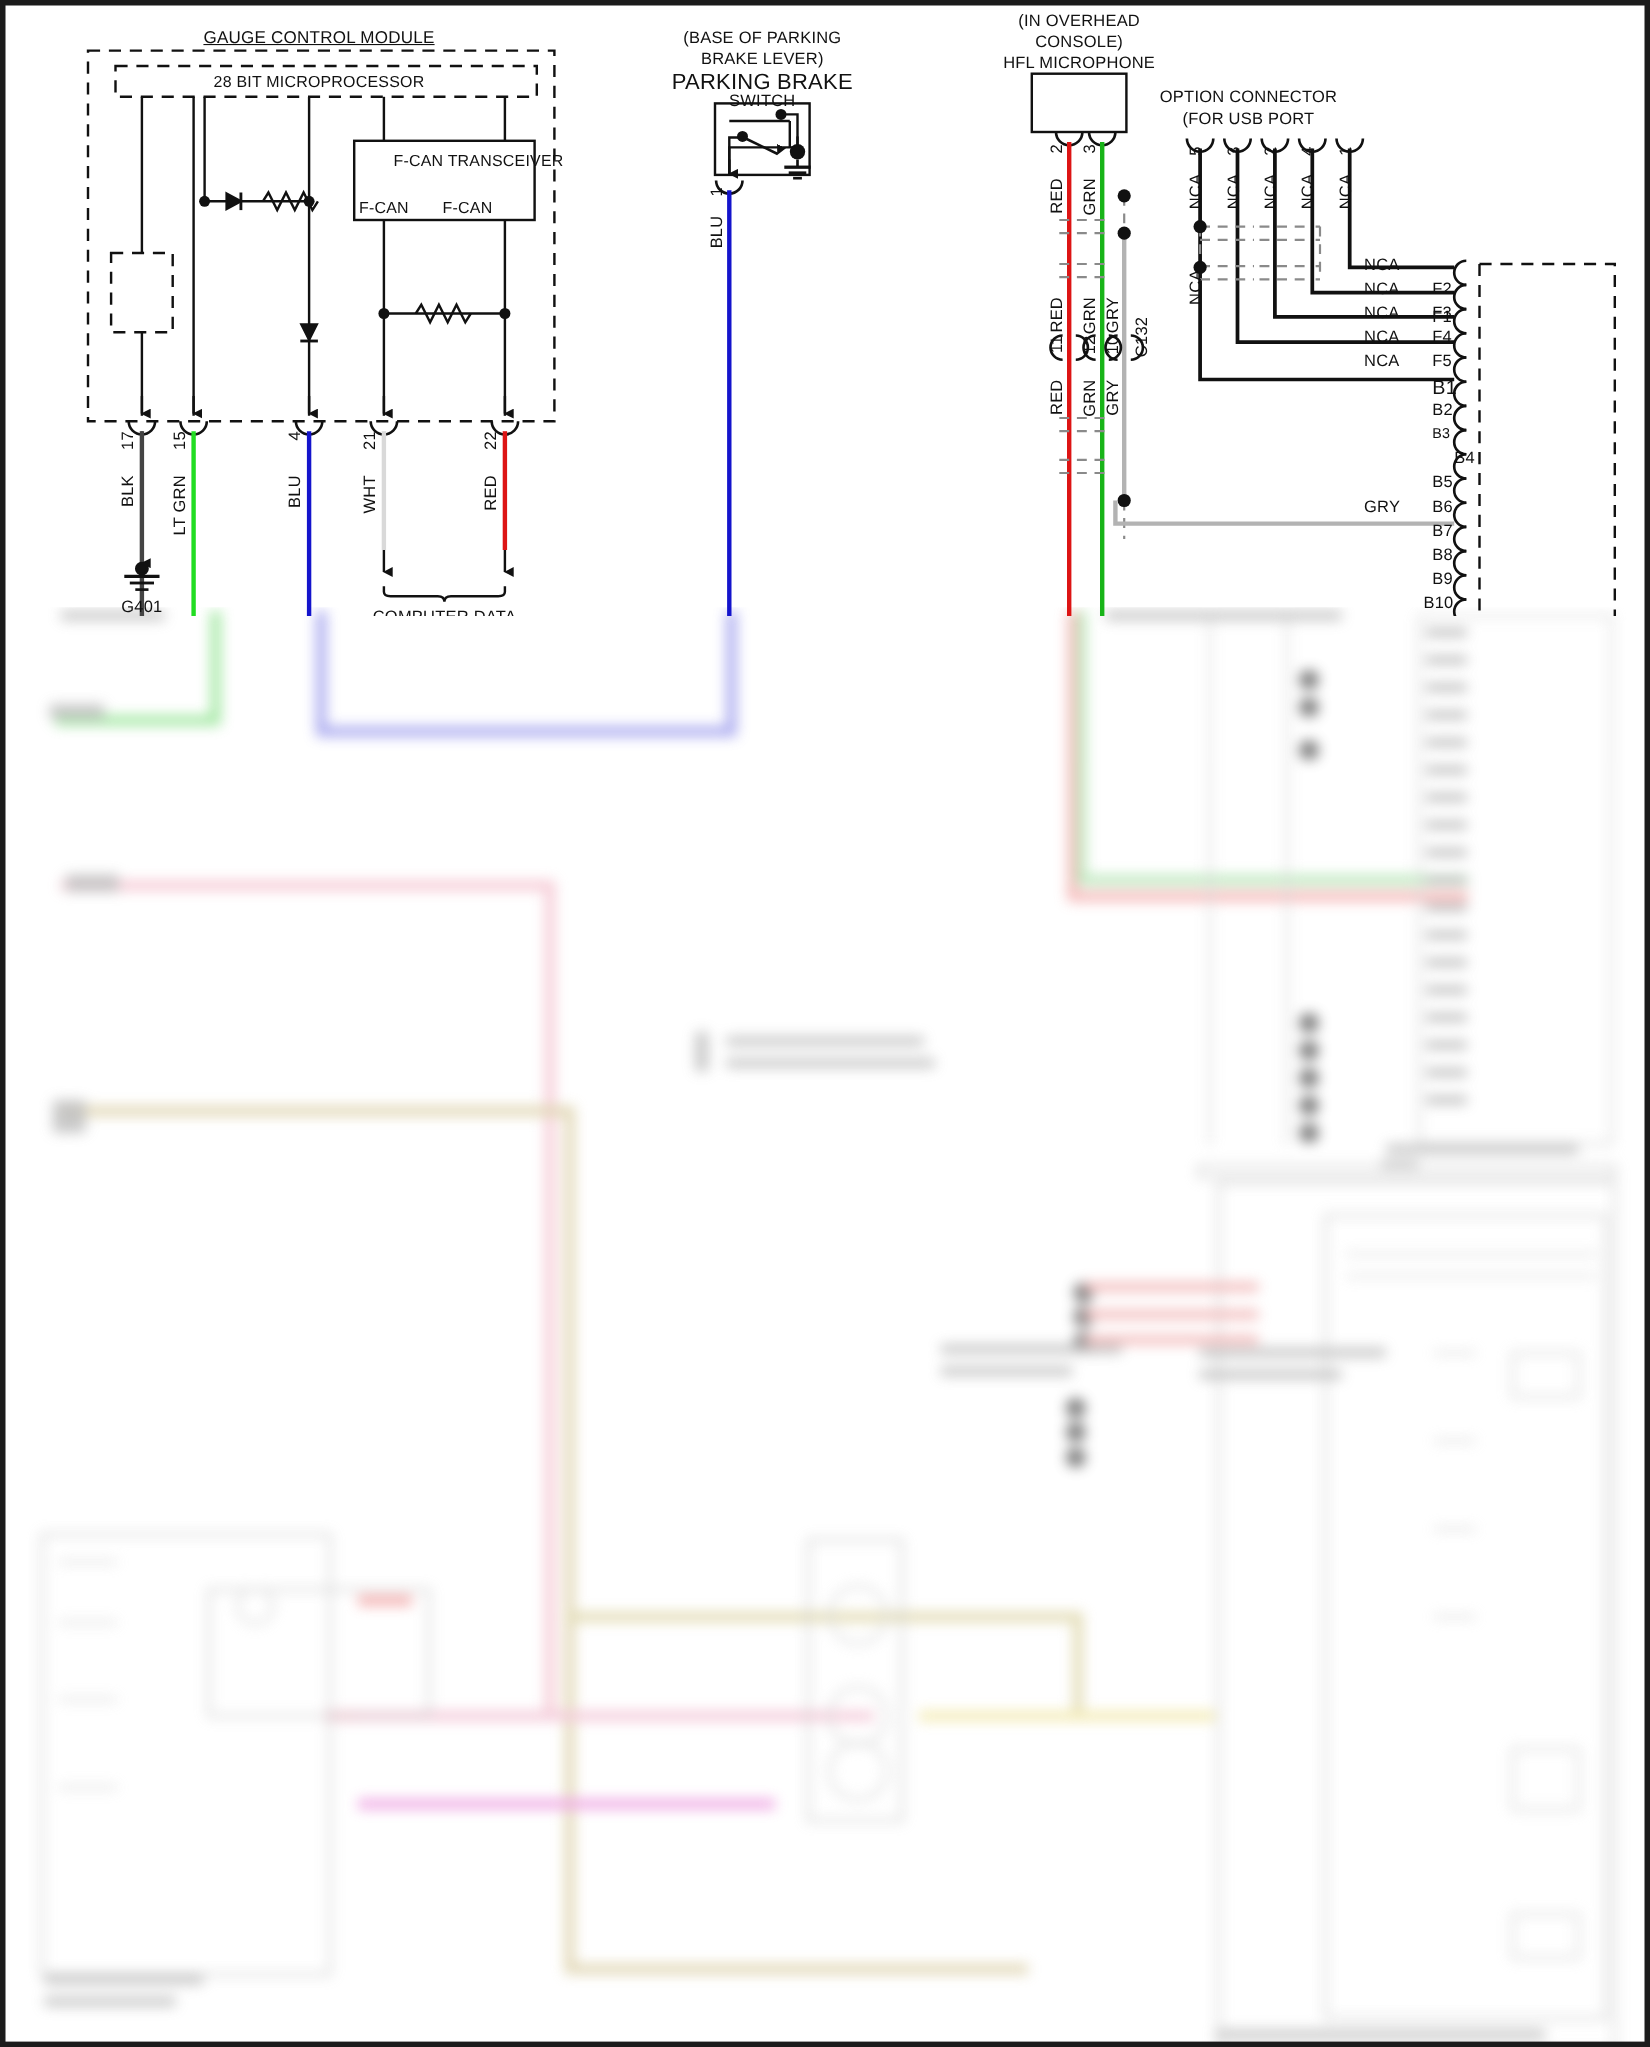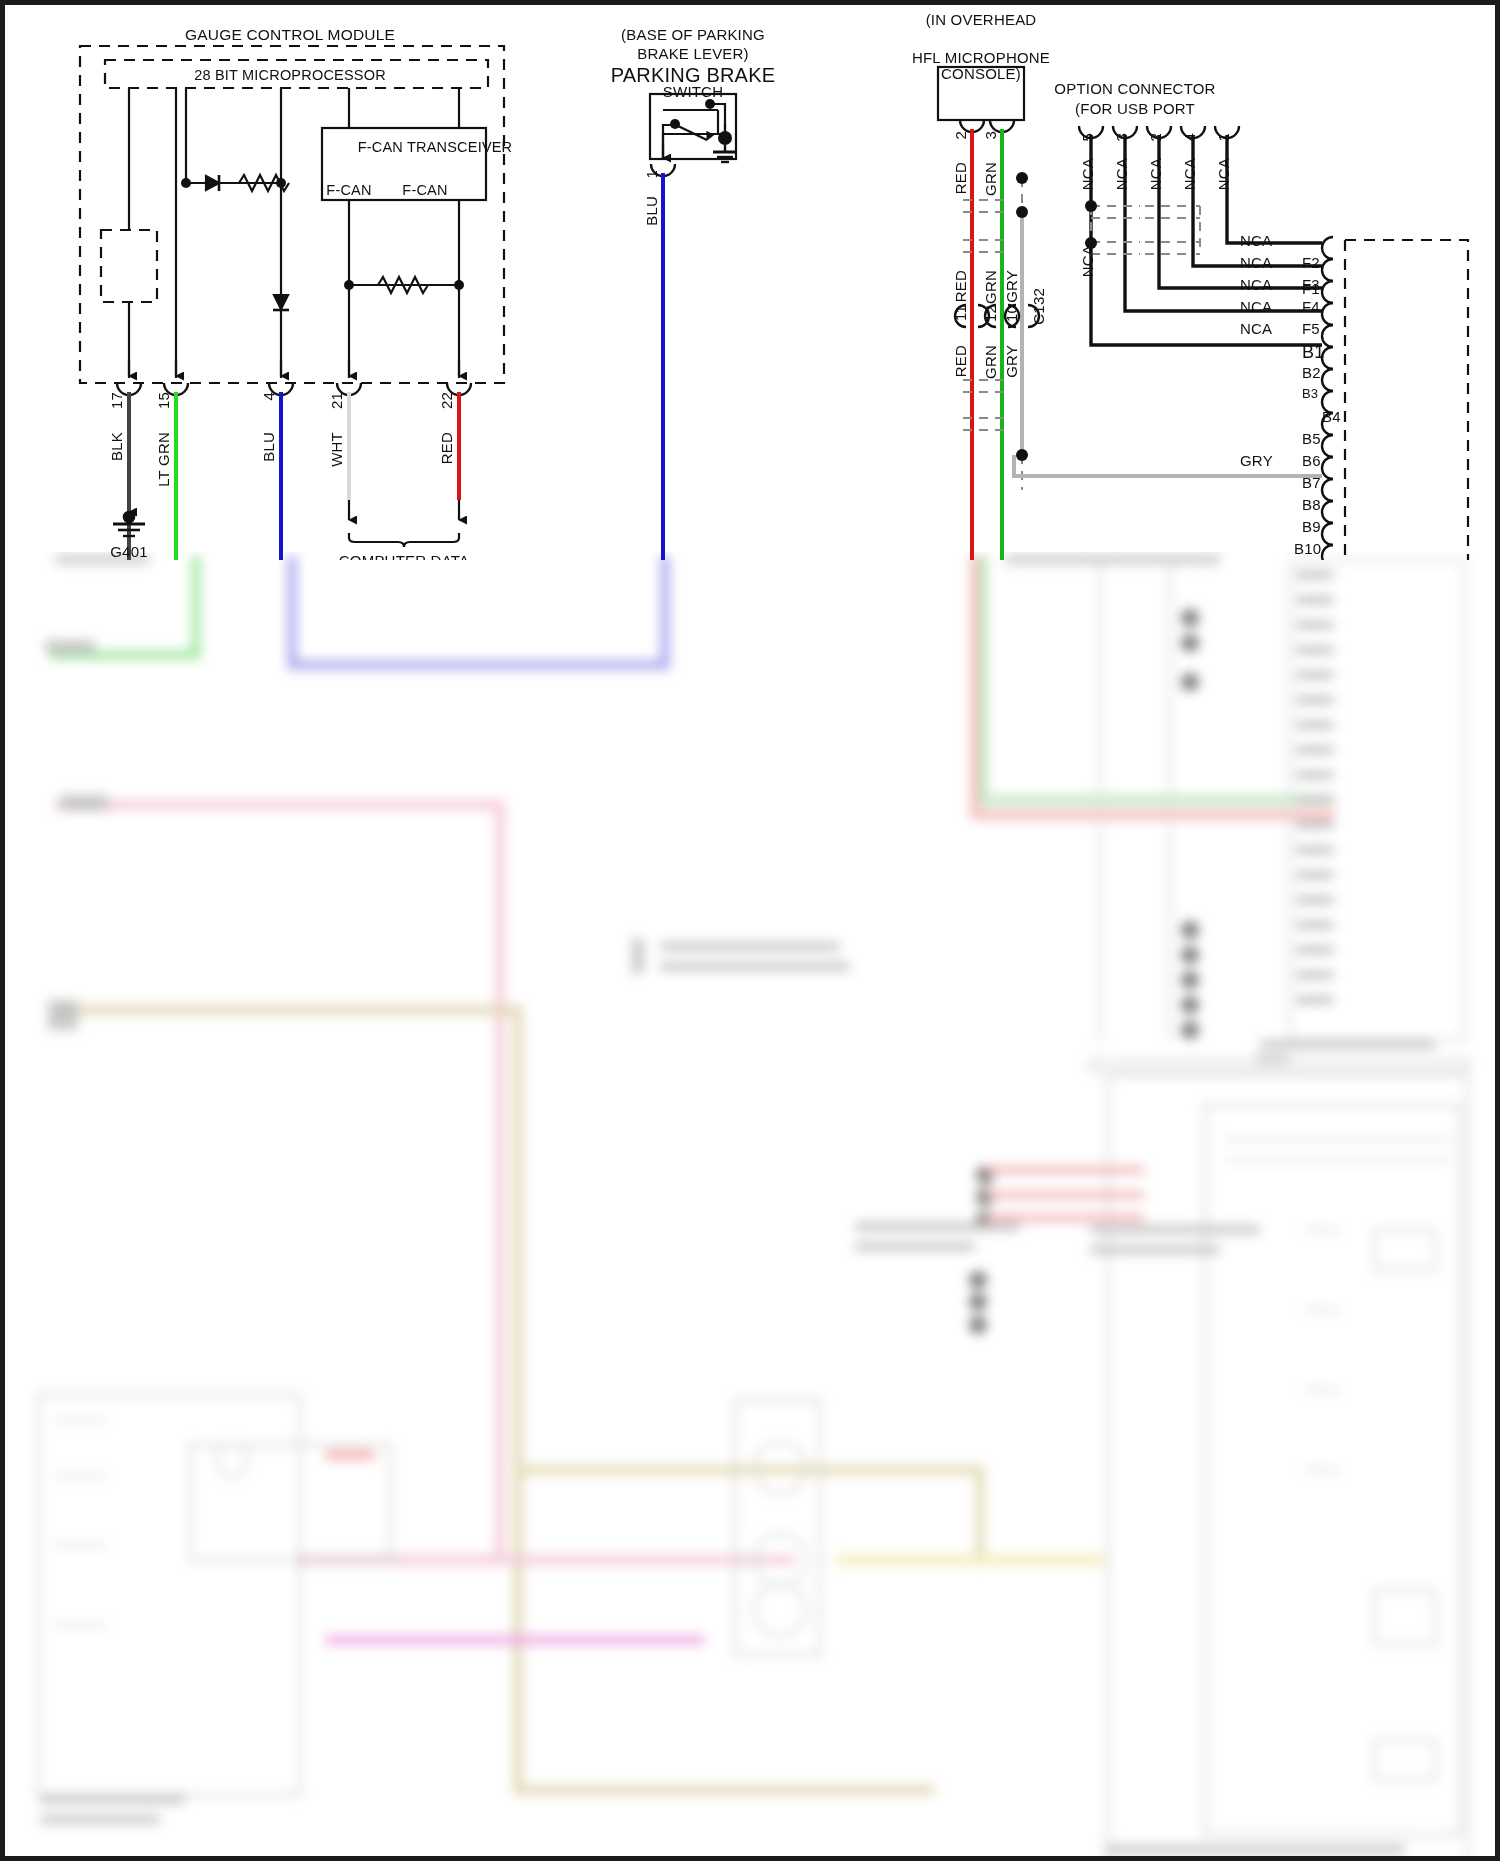--- a/index.html
+++ b/index.html
@@ -367,21 +367,21 @@
         <path d="M1333 413 a11,11 0 0 0 0,22"></path>
         <path d="M1333 435 a11,11 0 0 0 0,22"></path>
         <path d="M1333 457 a11,11 0 0 0 0,22"></path>
         <path d="M1333 479 a11,11 0 0 0 0,22"></path>
         <path d="M1333 501 a11,11 0 0 0 0,22"></path>
         <path d="M1333 523 a11,11 0 0 0 0,22"></path>
         <path d="M1333 545 a11,11 0 0 0 0,22"></path>
       </g>
     </svg>
 
-    <div class="t tc" style="left:290px;top:26px;">GAUGE CONTROL MODULE</div>
+    <div class="t tc" style="left:290px;top:26px;text-decoration:underline;">GAUGE CONTROL MODULE</div>
     <div class="t tc" style="left:290px;top:67px;font-size:14.5px;">28 BIT MICROPROCESSOR</div>
     <div class="t tc" style="left:435px;top:139px;font-size:14.5px;">F-CAN TRANSCEIVER</div>
     <div class="t tc" style="left:349px;top:182px;font-size:14.5px;">F-CAN</div>
     <div class="t tc" style="left:425px;top:182px;font-size:14.5px;">F-CAN</div>
 
     <div class="t vert" style="left:108px;top:392px;font-size:15px;">17</div>
     <div class="t vert" style="left:155px;top:392px;font-size:15px;">15</div>
     <div class="t vert" style="left:260px;top:392px;font-size:15px;">4</div>
     <div class="t vert" style="left:328px;top:392px;font-size:15px;">21</div>
     <div class="t vert" style="left:438px;top:392px;font-size:15px;">22</div>
@@ -397,21 +397,21 @@
     <div class="t tc" style="left:404px;top:552px;font-size:15px;">COMPUTER DATA</div>
 
     <div class="t tc" style="left:693px;top:26px;font-size:15px;">(BASE OF PARKING</div>
     <div class="t tc" style="left:693px;top:45px;font-size:15px;">BRAKE LEVER)</div>
     <div class="t tc" style="left:693px;top:64px;font-size:20px;">PARKING BRAKE</div>
     <div class="t tc" style="left:693px;top:83px;font-size:15px;">SWITCH</div>
     <div class="t vert" style="left:643px;top:170px;font-size:15px;">1</div>
     <div class="t vert" style="left:643px;top:196px;font-size:15px;">BLU</div>
 
     <div class="t tc" style="left:981px;top:11px;font-size:15px;">(IN OVERHEAD</div>
-    <div class="t tc" style="left:981px;top:30px;font-size:15px;margin-top:35px;">CONSOLE)</div>
+    <div class="t tc" style="left:981px;top:30px;font-size:15px;">CONSOLE)</div>
     <div class="t tc" style="left:981px;top:49px;font-size:15px;">HFL MICROPHONE</div>
     <div class="t vert" style="left:952px;top:131px;font-size:15px;">2</div>
     <div class="t vert" style="left:982px;top:131px;font-size:15px;">3</div>
     <div class="t vert" style="left:952px;top:162px;font-size:15px;">RED</div>
     <div class="t vert" style="left:982px;top:162px;font-size:15px;">GRN</div>
 
     <div class="t vert" style="left:952px;top:270px;font-size:15px;">RED</div>
     <div class="t vert" style="left:982px;top:270px;font-size:15px;">GRN</div>
     <div class="t vert" style="left:1003px;top:270px;font-size:15px;">GRY</div>
 

